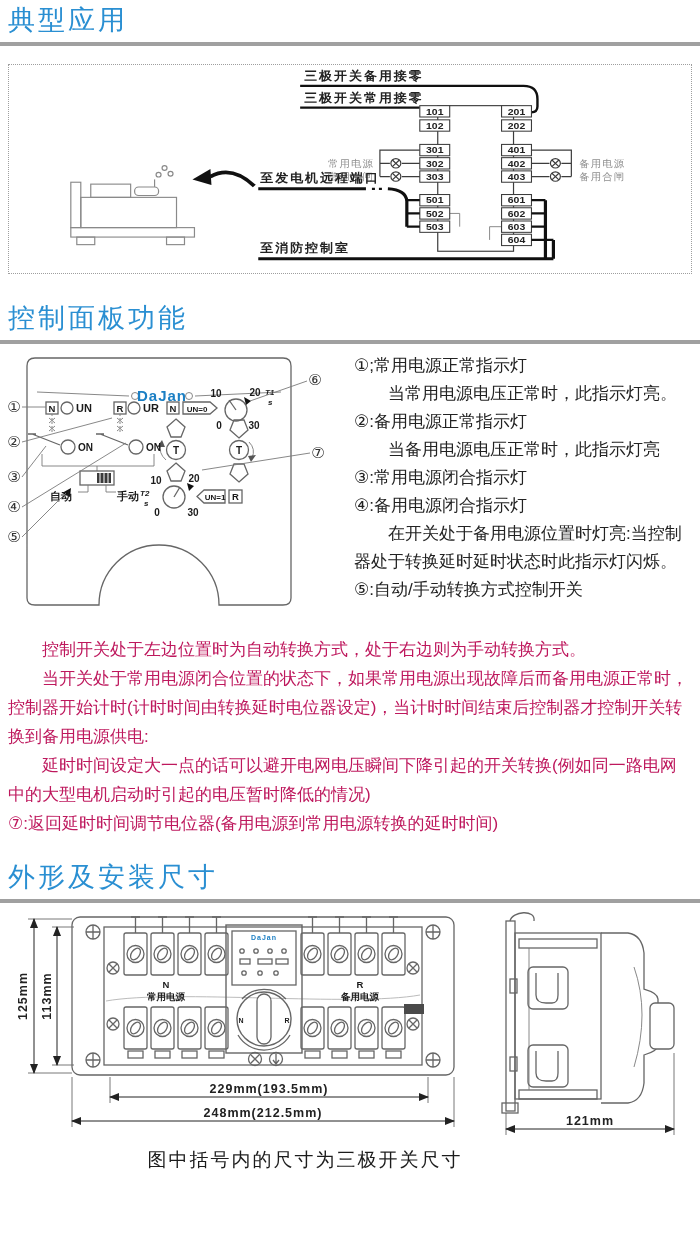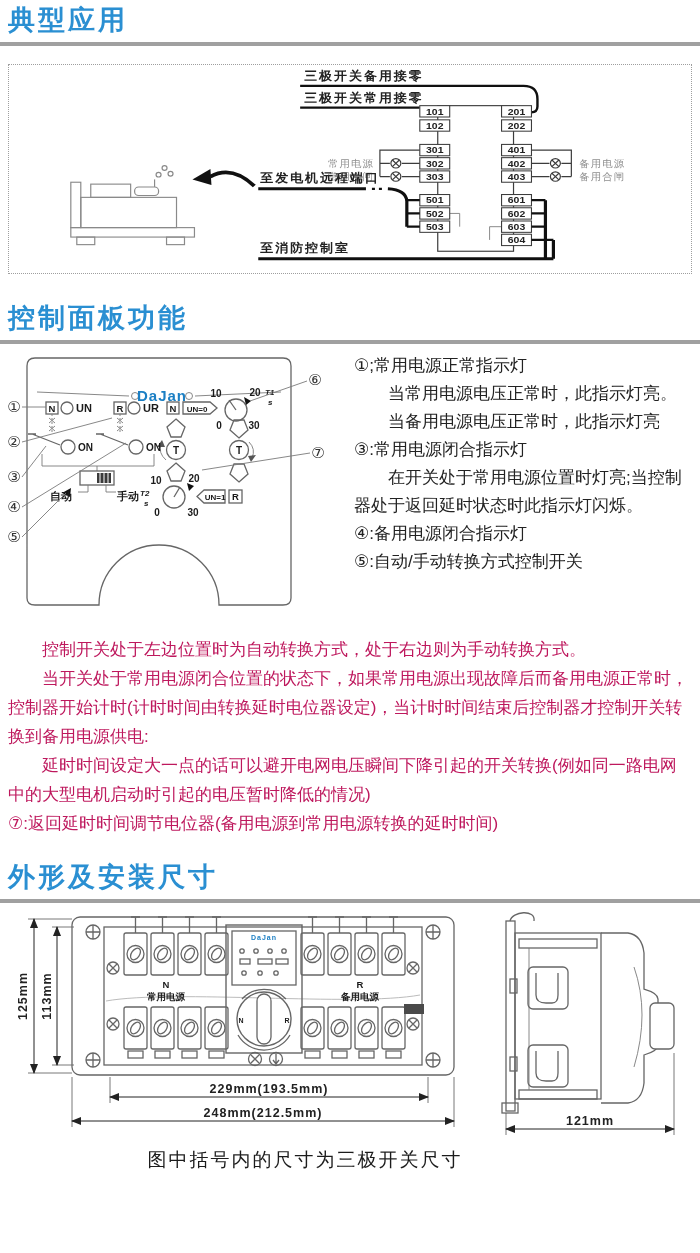--- a/index.html
+++ b/index.html
@@ -1,18 +1,18 @@
 <!DOCTYPE html>
 <html style="--accent: #2a8fd2; --rule: #a0a0a0; --logo: #1b7fc4;"><head>
 <meta charset="utf-8">
 <style>
 *{box-sizing:border-box}
 html,body{margin:0;padding:0}
 body{width:700px;height:1253px;background:#fff;font-family:"Liberation Sans","DejaVu Sans",sans-serif;color:#262626;position:relative;overflow:hidden}
-.sec-title{color:var(--accent);font-size:27px;font-weight:bold;letter-spacing:3px;padding:2px 0 3px 8px}
+.sec-title{color:var(--accent);font-size:27px;font-weight:normal;letter-spacing:3px;padding:2px 0 3px 8px}
 .sec-rule{height:4px;background:var(--rule);margin:1px 0 0 0}
 .mt1{margin-top:24px}
 .mt2{margin-top:19px}
 .wirebox{margin:18px 8px 0;border:1px dotted #9e9e9e;height:210px;overflow:hidden}
 svg text{font-family:"Liberation Sans","DejaVu Sans",sans-serif;fill:#222}
 .wlabel{font-size:13px;font-weight:bold;letter-spacing:2px}
 .wsm{font-size:10.5px;fill:#8f8f8f;letter-spacing:1px}
 .tnum{font-size:10.5px;font-weight:bold;text-anchor:middle}
 .ln{stroke:#3c3c3c;fill:none;stroke-width:1.2}
 .w2{stroke:#101010;fill:none;stroke-width:2.4}
@@ -257,28 +257,29 @@
     </g>
   </svg>
   </div>
 
   <div class="func-col">
     <div>
       <div class="head">①;常用电源正常指示灯</div>
       <div class="body">当常用电源电压正常时，此指示灯亮。</div>
     </div>
     <div>
+      <div class="head">②:备用电源正常指示灯</div>
       <div class="body">当备用电源电压正常时，此指示灯亮</div>
     </div>
     <div>
       <div class="head">③:常用电源闭合指示灯</div>
-      <div class="body">在开关处于常用电源位置时灯亮;当控制器处于返回延时状态时此指示灯闪烁。</div>
     </div>
     <div>
       <div class="head">④:备用电源闭合指示灯</div>
+      <div class="body">在开关处于备用电源位置时灯亮:当控制器处于转换延时延时状态时此指示灯闪烁。</div>
     </div>
     <div>
       <div class="head">⑤:自动/手动转换方式控制开关</div>
     </div>
   </div>
 </div>
 
 <div class="main-paras">
   <p class="ind">控制开关处于左边位置时为自动转换方式，处于右边则为手动转换方式。</p>
   <p class="ind">当开关处于常用电源闭合位置的状态下，如果常用电源出现故障后而备用电源正常时，控制器开始计时(计时时间由转换延时电位器设定)，当计时时间结束后控制器才控制开关转换到备用电源供电:</p>

